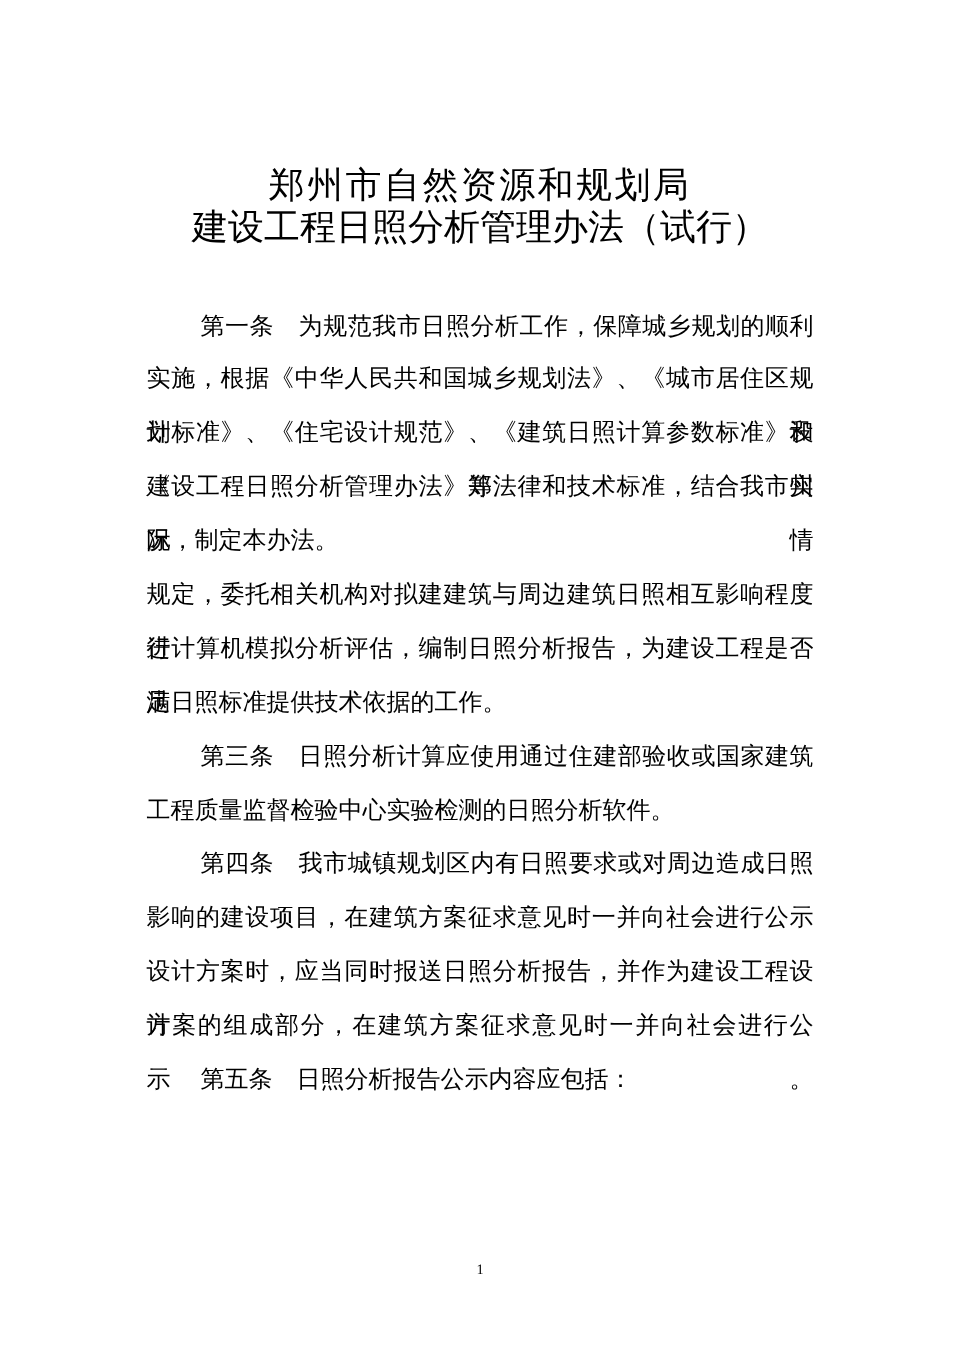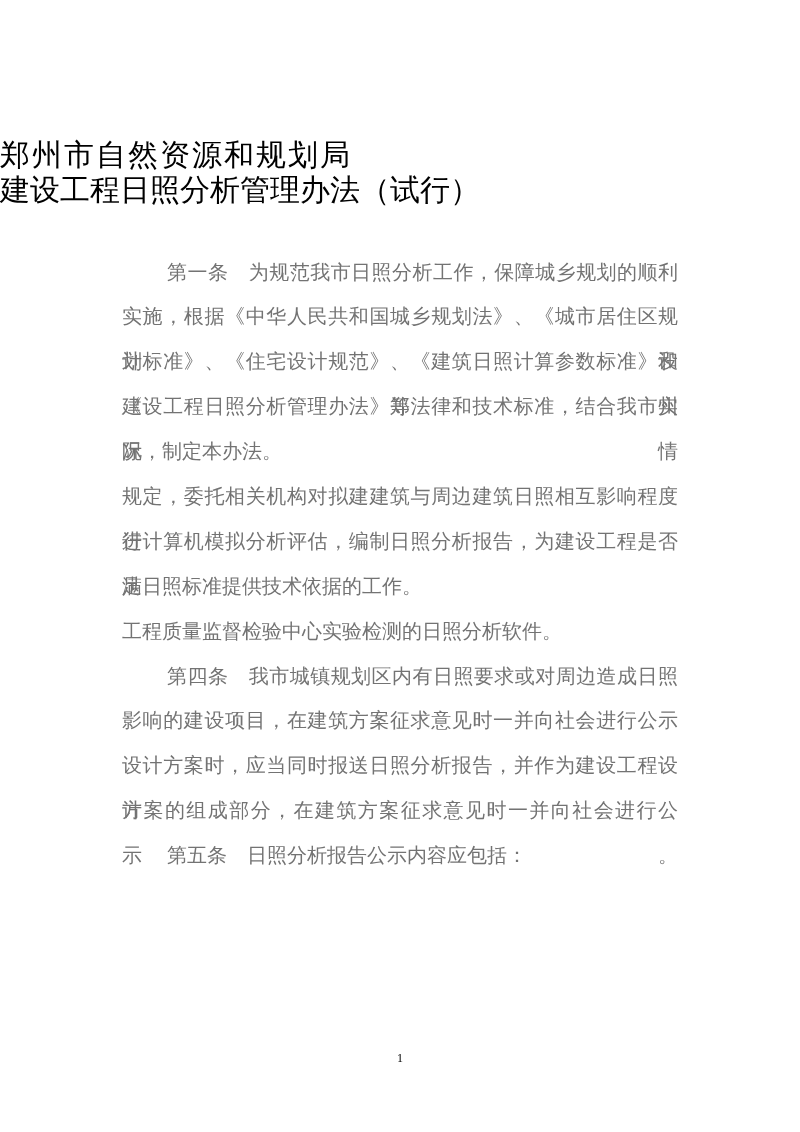--- a/index.html
+++ b/index.html
@@ -20,38 +20,38 @@
       top: 0;
       width: 800px;
       height: 1132px;
       background: #ffffff;
     }
     .title {
       position: absolute;
       left: 0;
       top: 137px;
       width: 800px;
-      text-align: left;
+      text-align: center;
       font-family: "DejaVu Sans", "Liberation Sans", sans-serif;
       font-size: 30px;
       line-height: 35px;
       color: #000000;
     }
     .title .t1 {
       letter-spacing: 2px;
     }
     .body-text {
       position: absolute;
       left: 122px;
       top: 249.5px;
       width: 556px;
       font-family: Liberation Sans, sans-serif;
       font-size: 20px;
       line-height: 44.9px;
-      color: #737373;
+      color: #000000;
     }
     .line {
       display: block;
       height: 44.9px;
       overflow: visible;
       text-align: justify;
       text-align-last: justify;
     }
     .line.first {
       padding-left: 45px;
@@ -92,20 +92,21 @@
       <span class="line last">况，制定本办法。</span>
     </div>
 
     <div class="article">
       <span class="line">规定，委托相关机构对拟建建筑与周边建筑日照相互影响程度进</span>
       <span class="line">行计算机模拟分析评估，编制日照分析报告，为建设工程是否满</span>
       <span class="line last">足日照标准提供技术依据的工作。</span>
     </div>
 
     <div class="article">
+      <span class="line first">第三条　日照分析计算应使用通过住建部验收或国家建筑</span>
       <span class="line last">工程质量监督检验中心实验检测的日照分析软件。</span>
     </div>
 
     <div class="article">
       <span class="line first">第四条　我市城镇规划区内有日照要求或对周边造成日照</span>
       <span class="line">影响的建设项目，在建筑方案征求意见时一并向社会进行公示</span>
       <span class="line">设计方案时，应当同时报送日照分析报告，并作为建设工程设计</span>
       <span class="line">方案的组成部分，在建筑方案征求意见时一并向社会进行公示。</span>
     </div>
 

